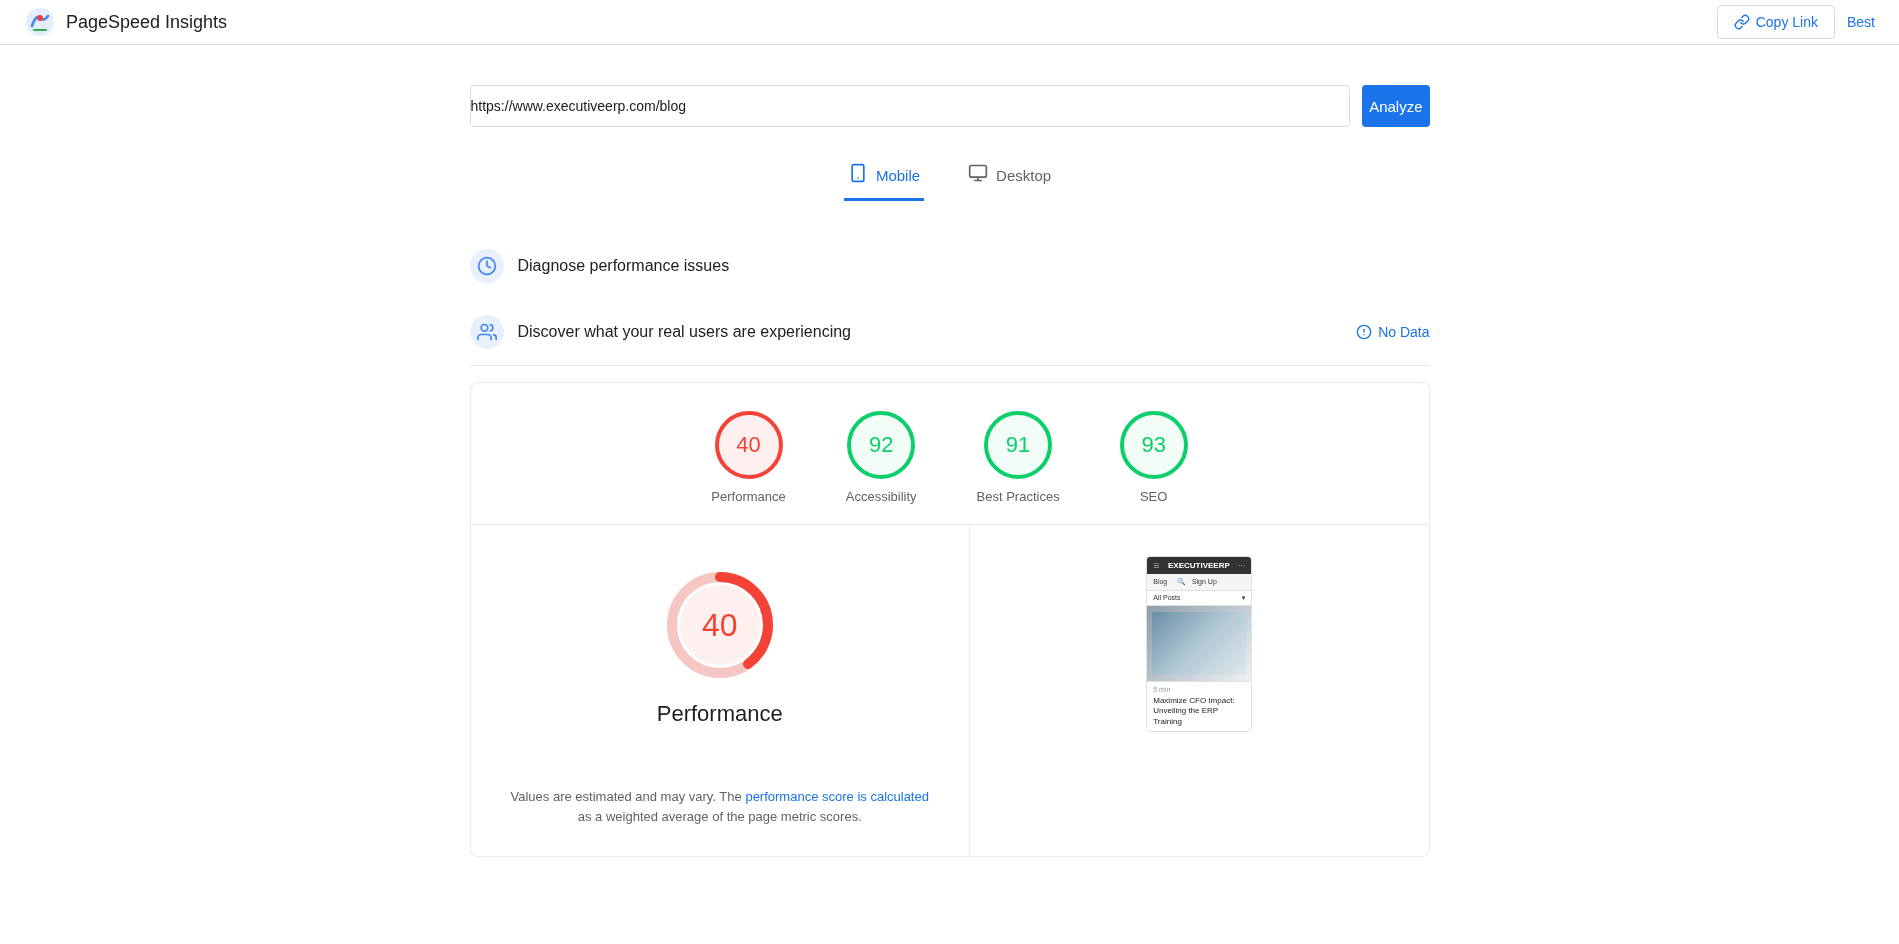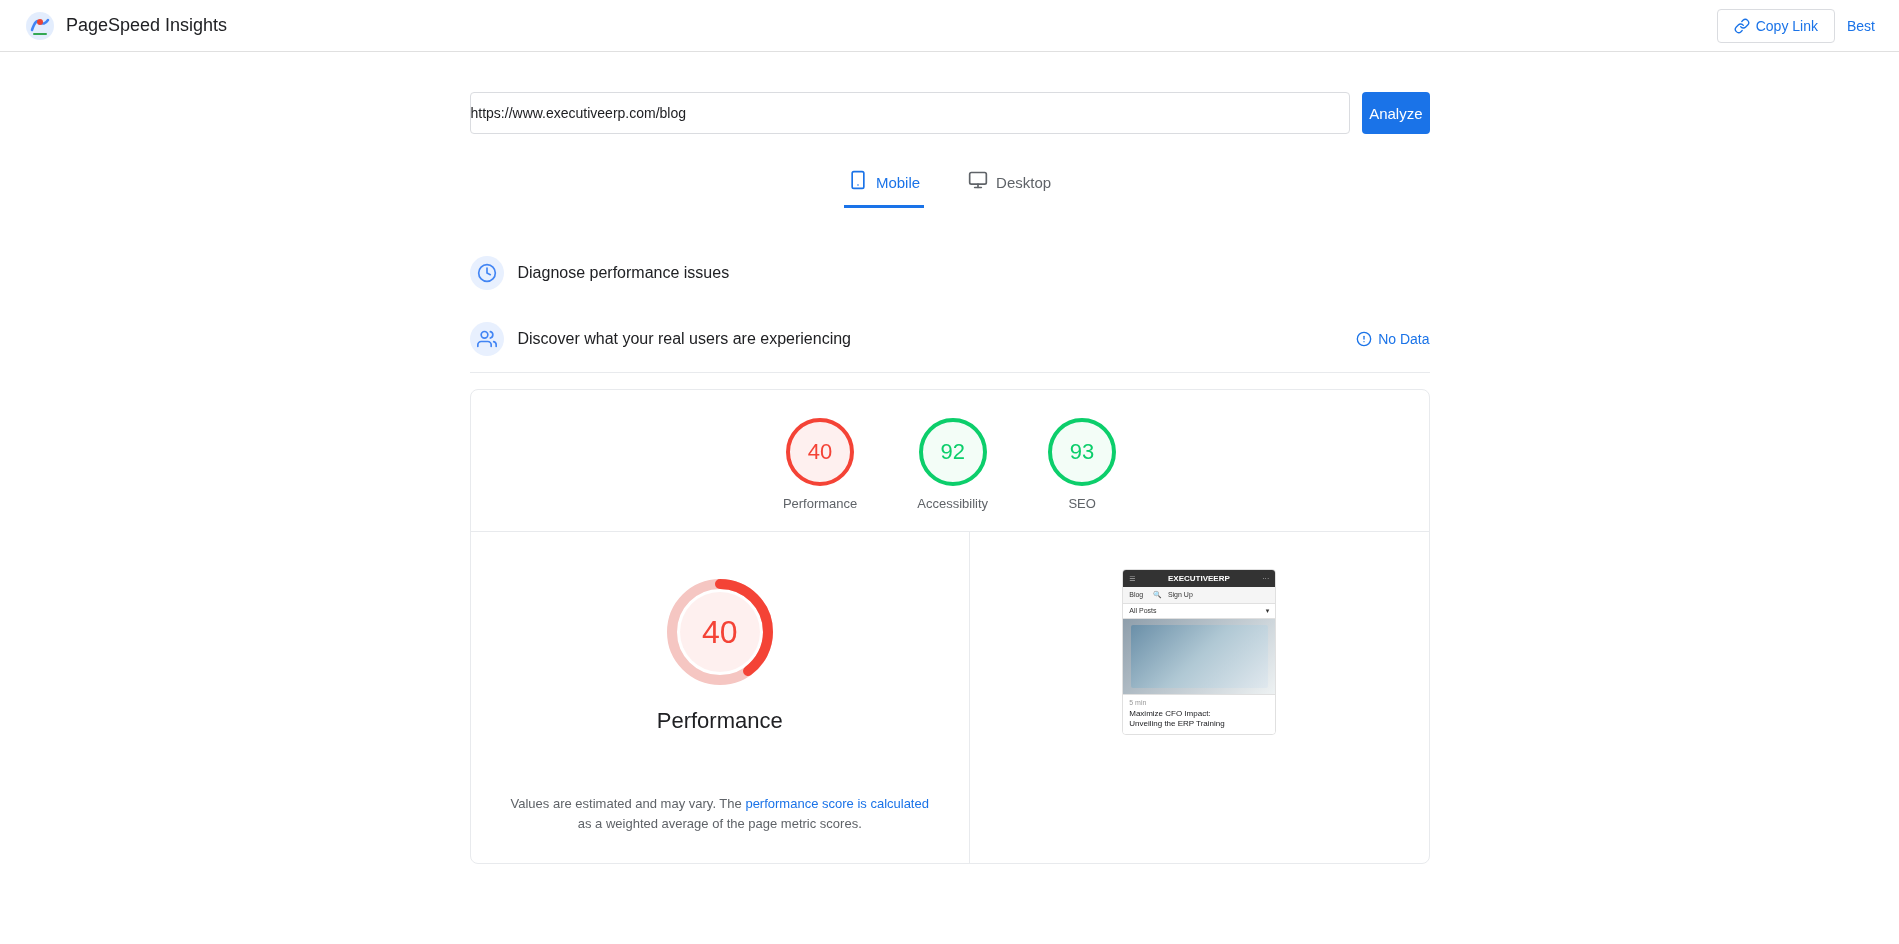--- a/index.html
+++ b/index.html
@@ -4,21 +4,21 @@
   <style>
     * { box-sizing: border-box; margin: 0; padding: 0; }
     body { font-family: 'Google Sans', Arial, sans-serif; background: #fff; color: #202124; font-size: 14px; }
 
     
     .header {
       display: flex;
       justify-content: space-between;
       padding: 10px 24px;
       border-bottom: 1px solid #e0e0e0;
-      height: 52px;
+      height: 45px;
     }
     .header-left {
       display: flex;
       align-items: center;
       gap: 10px;
     }
     .logo-icon {
       width: 32px;
       height: 32px;
     }
@@ -239,25 +239,25 @@
       line-height: 1.5;
       margin-top: 44px;
     }
     .detail-link {
       color: #1a73e8;
       text-decoration: none;
     }
 
     
     .screenshot-preview {
-      width: 154px;
+      width: 106px;
       border: 1px solid #e0e0e0;
       border-radius: 4px;
       overflow: hidden;
-      margin-top: 17px;
+      margin-top: 11px;
     }
     .screenshot-header {
       background: #333;
       padding: 4px 6px;
       display: flex;
       align-items: center;
       justify-content: space-between;
     }
     .screenshot-header-logo {
       font-size: 8px;
@@ -416,20 +416,26 @@
         <span class="score-label">Performance</span>
       </div>
 
       <div class="score-item">
         <div class="score-circle green">
           <span>92</span>
         </div>
         <span class="score-label">Accessibility</span>
       </div>
 
+      <div class="score-item">
+        <div class="score-circle green">
+          <span>91</span>
+        </div>
+        <span class="score-label">Best Practices</span>
+      </div>
 
       <div class="score-item">
         <div class="score-circle green">
           <span>93</span>
         </div>
         <span class="score-label">SEO</span>
       </div>
     </div>
 
     <div class="detail-section">

